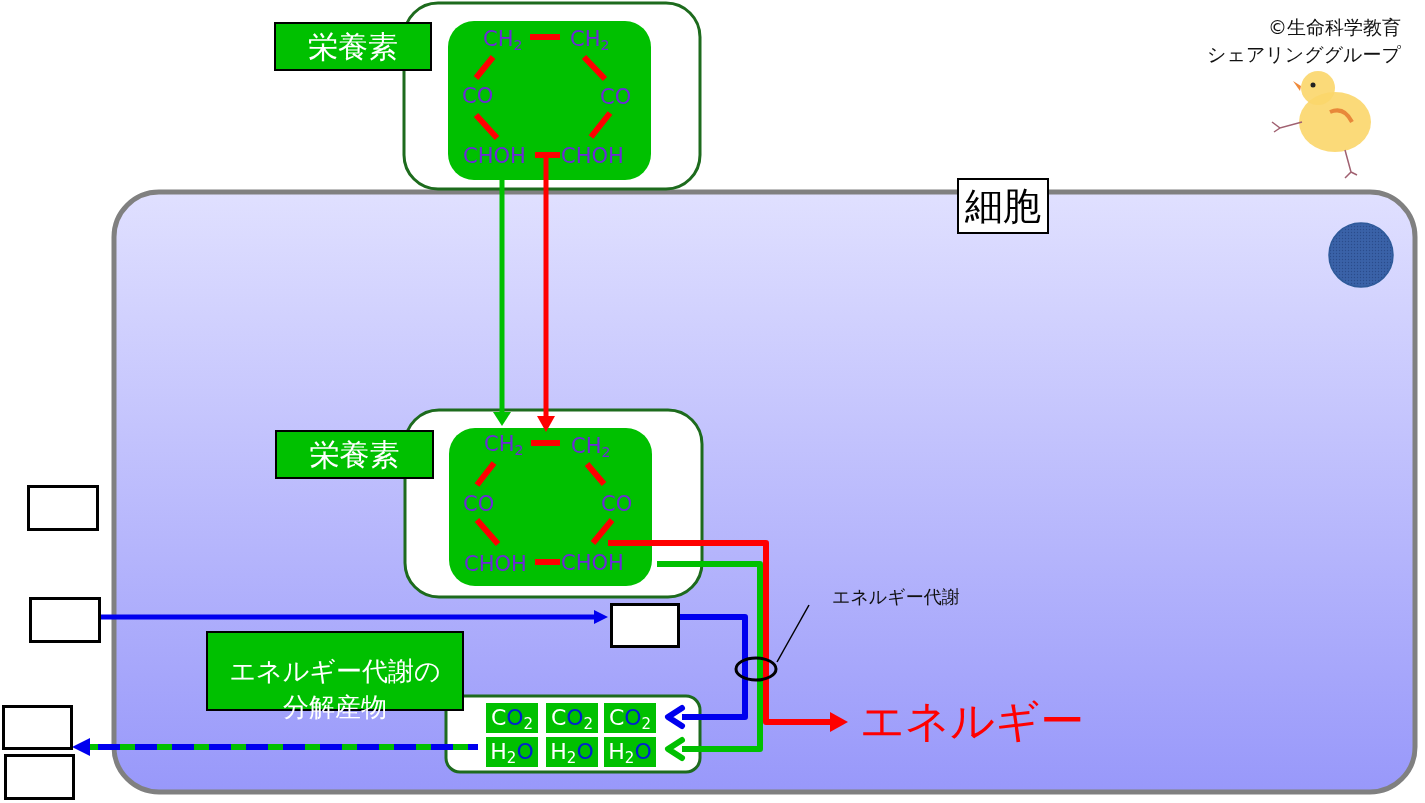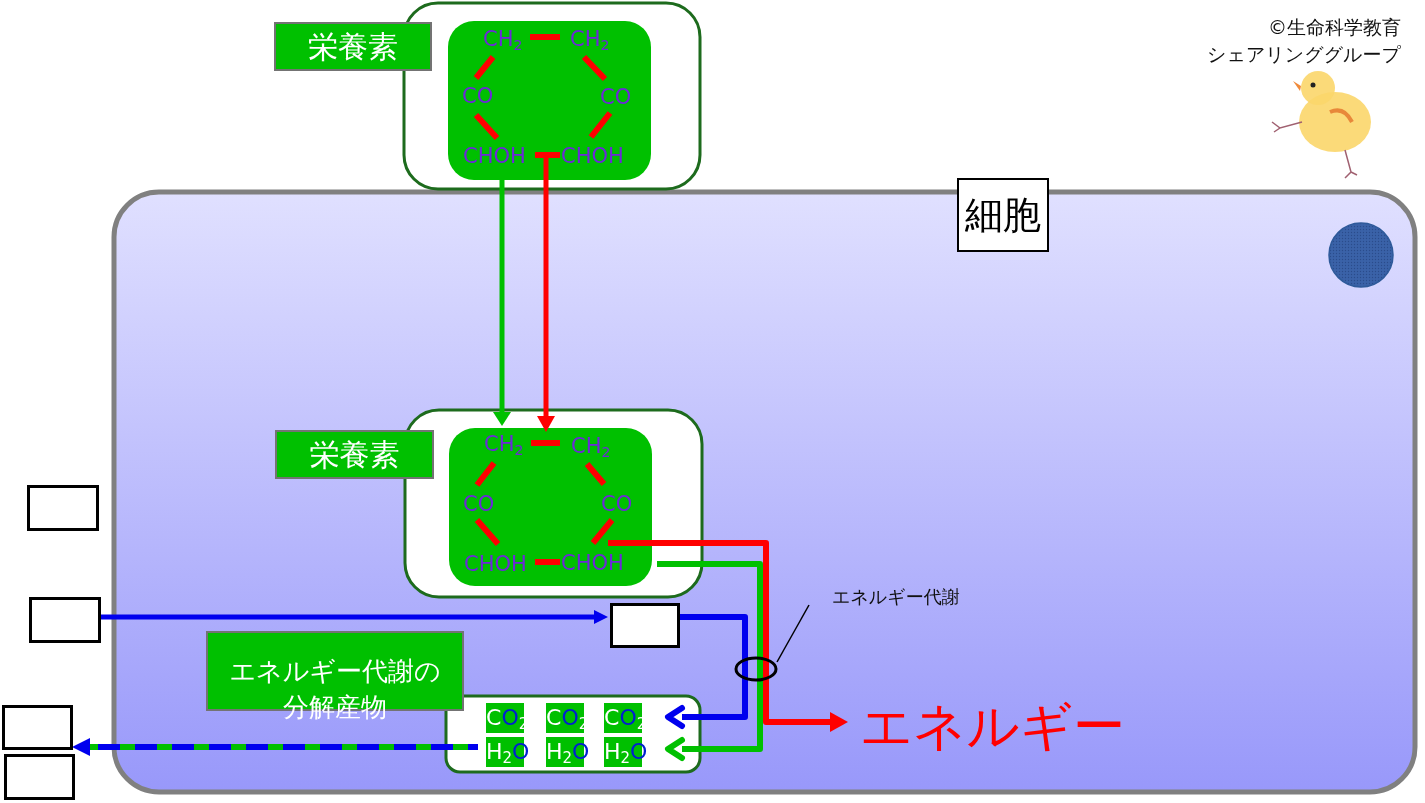--- a/index.html
+++ b/index.html
@@ -1,33 +1,33 @@
 <!DOCTYPE html>
 <html><head>
 <meta charset="utf-8">
 <style>
   html, body { margin:0; padding:0; background:#ffffff; }
   body { width:1425px; height:803px; position:relative; overflow:hidden;
          font-family:"DejaVu Sans", sans-serif; }
   svg { position:absolute; left:0; top:0; }
   .cell-label { position:absolute; background:#fff; border:2px solid #000;
-                font-size:38px; line-height:46px; padding:12px 6px; color:#000; }
-  .green-label { position:absolute; background:#00c000; border:2px solid #737373;
+                font-size:38px; line-height:46px; padding:3px 6px; color:#000; }
+  .green-label { position:absolute; background:#00c000; border:2px solid #000000;
                  color:#fff; text-align:center; }
   .credit { position:absolute; right:24px; top:14px; text-align:right;
             font-size:19px; line-height:27px; color:#111; }
   .mol { position:absolute; color:#6d28d9; font-size:21px; line-height:24px; white-space:nowrap; }
   .mol sub { font-size:14px; vertical-align:-4px; }
   .prod { position:absolute; background:#00c000; color:#fff; font-size:22px;
-          line-height:30px; width:38px; height:30px; text-align:center; }
+          line-height:30px; width:52px; height:30px; text-align:center; }
   .prod .o { color:#0020d0; }
   .prod sub { font-size:15px; vertical-align:-4px; }
   .empty-box { position:absolute; background:#fff; border:3px solid #000; }
   .annot { position:absolute; font-size:18px; color:#111; white-space:nowrap; }
-  .energy { position:absolute; font-size:52px; color:#ff0000; white-space:nowrap; }
+  .energy { position:absolute; font-size:44px; color:#ff0000; white-space:nowrap; }
 </style>
 </head>
 <body>
 
 <svg width="1425" height="803" viewBox="0 0 1425 803">
   <defs>
     <linearGradient id="cellGrad" x1="0" y1="0" x2="0" y2="1">
       <stop offset="0" stop-color="#e0e0ff"></stop>
       <stop offset="1" stop-color="#9898fa"></stop>
     </linearGradient>

